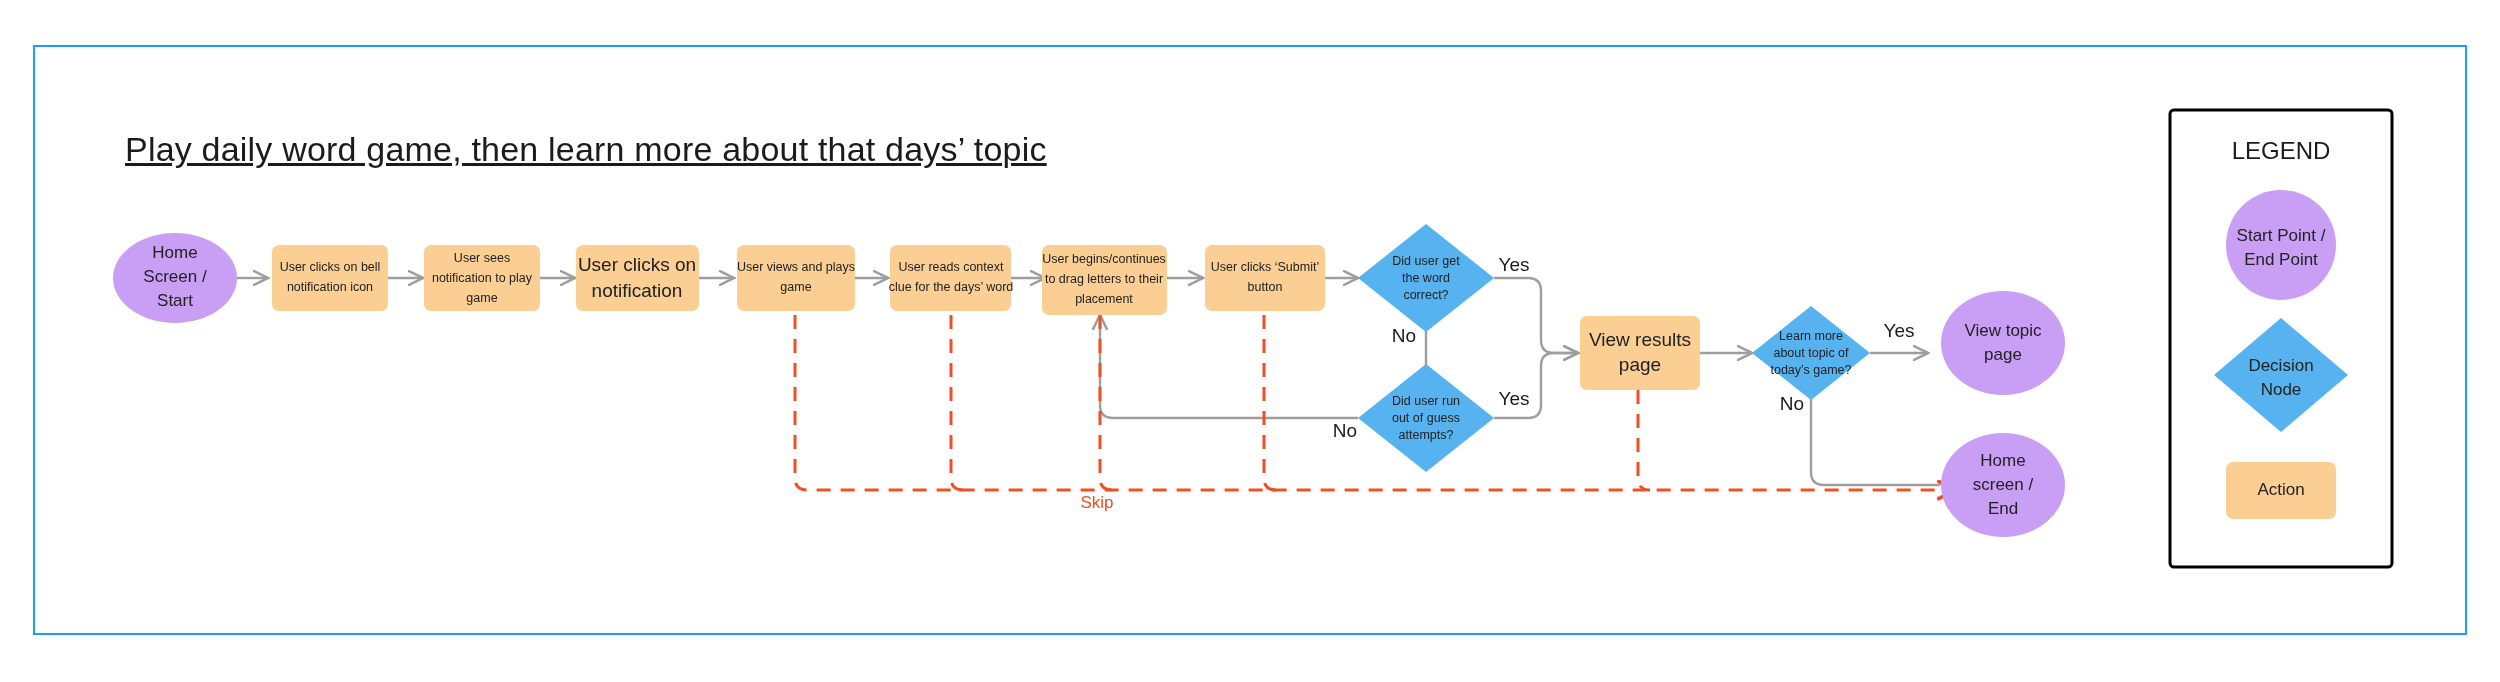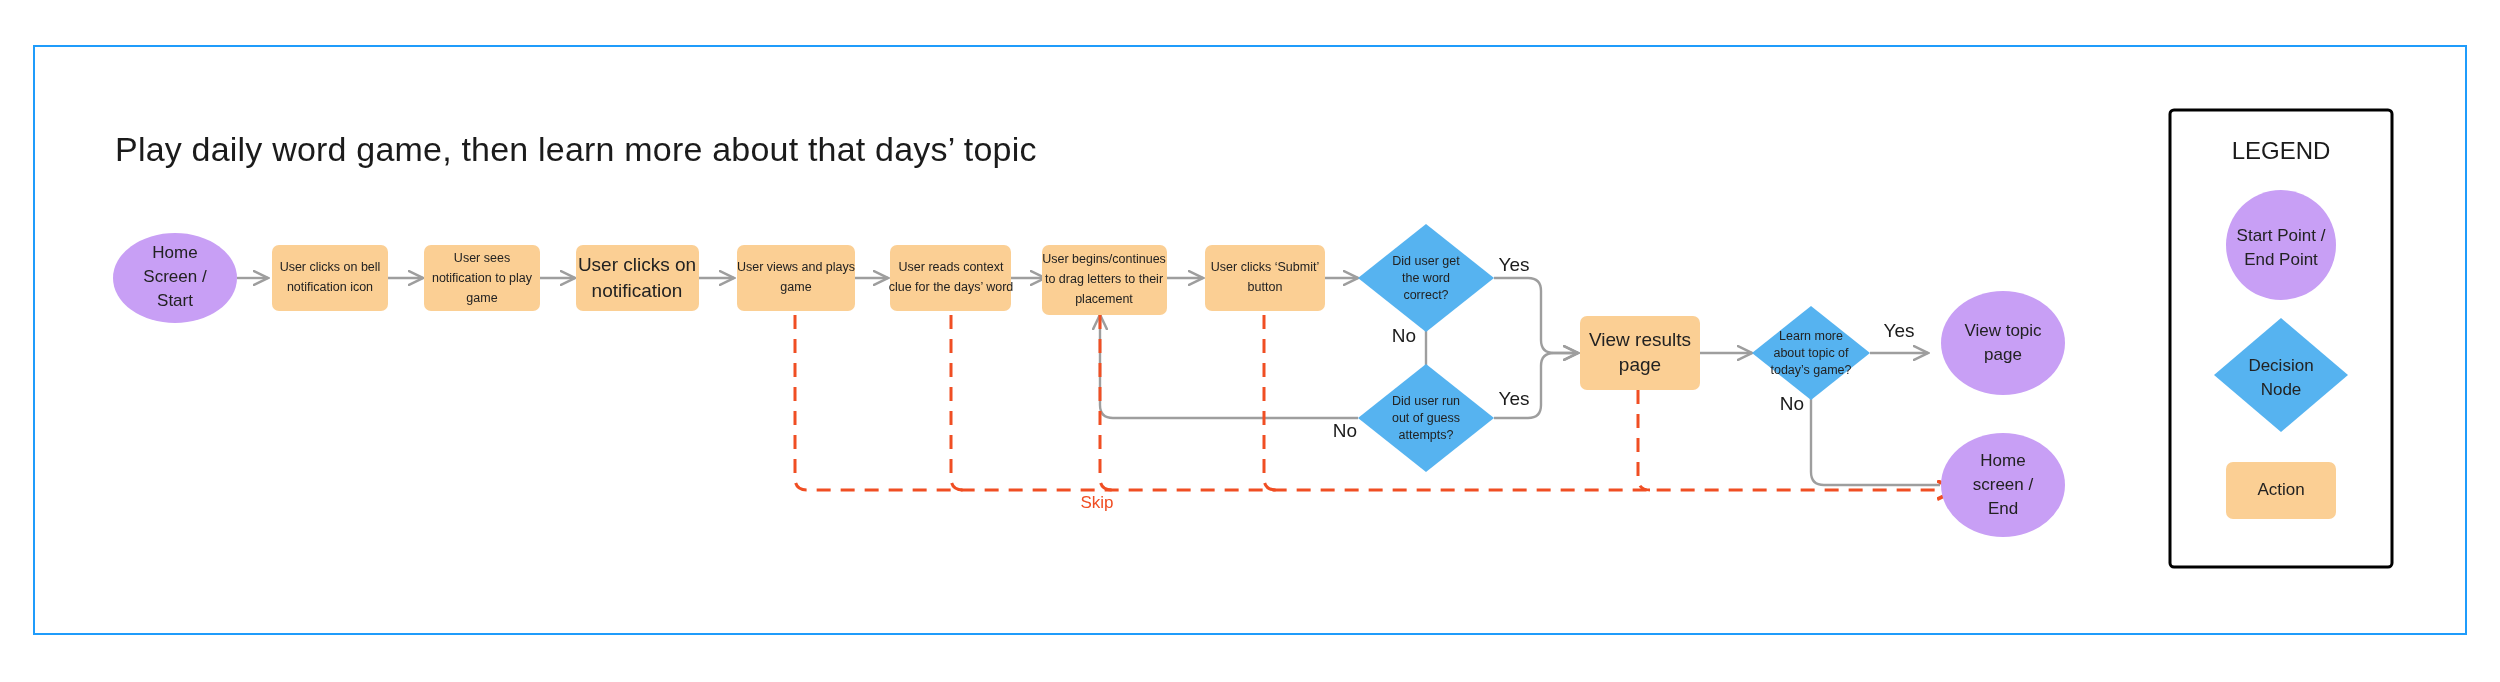--- a/index.html
+++ b/index.html
@@ -18,27 +18,28 @@
     left: 33px;
     top: 45px;
     width: 2434px;
     height: 590px;
     border: 2px solid #1f9cfb;
     background: #ffffff;
     box-sizing: border-box;
   }
   #board-title {
     position: absolute;
-    left: 115px;
+    left: 125px;
     top: 130px;
     font-size: 34px;
     font-weight: 400;
     color: #1b1b1b;
     letter-spacing: 0.2px;
     white-space: nowrap;
+    text-decoration: underline;
   }
   #flow-svg {
     position: absolute;
     left: 0;
     top: 0;
     width: 2500px;
     height: 682px;
   }
   .node-label {
     font-family: "Liberation Sans", sans-serif;

